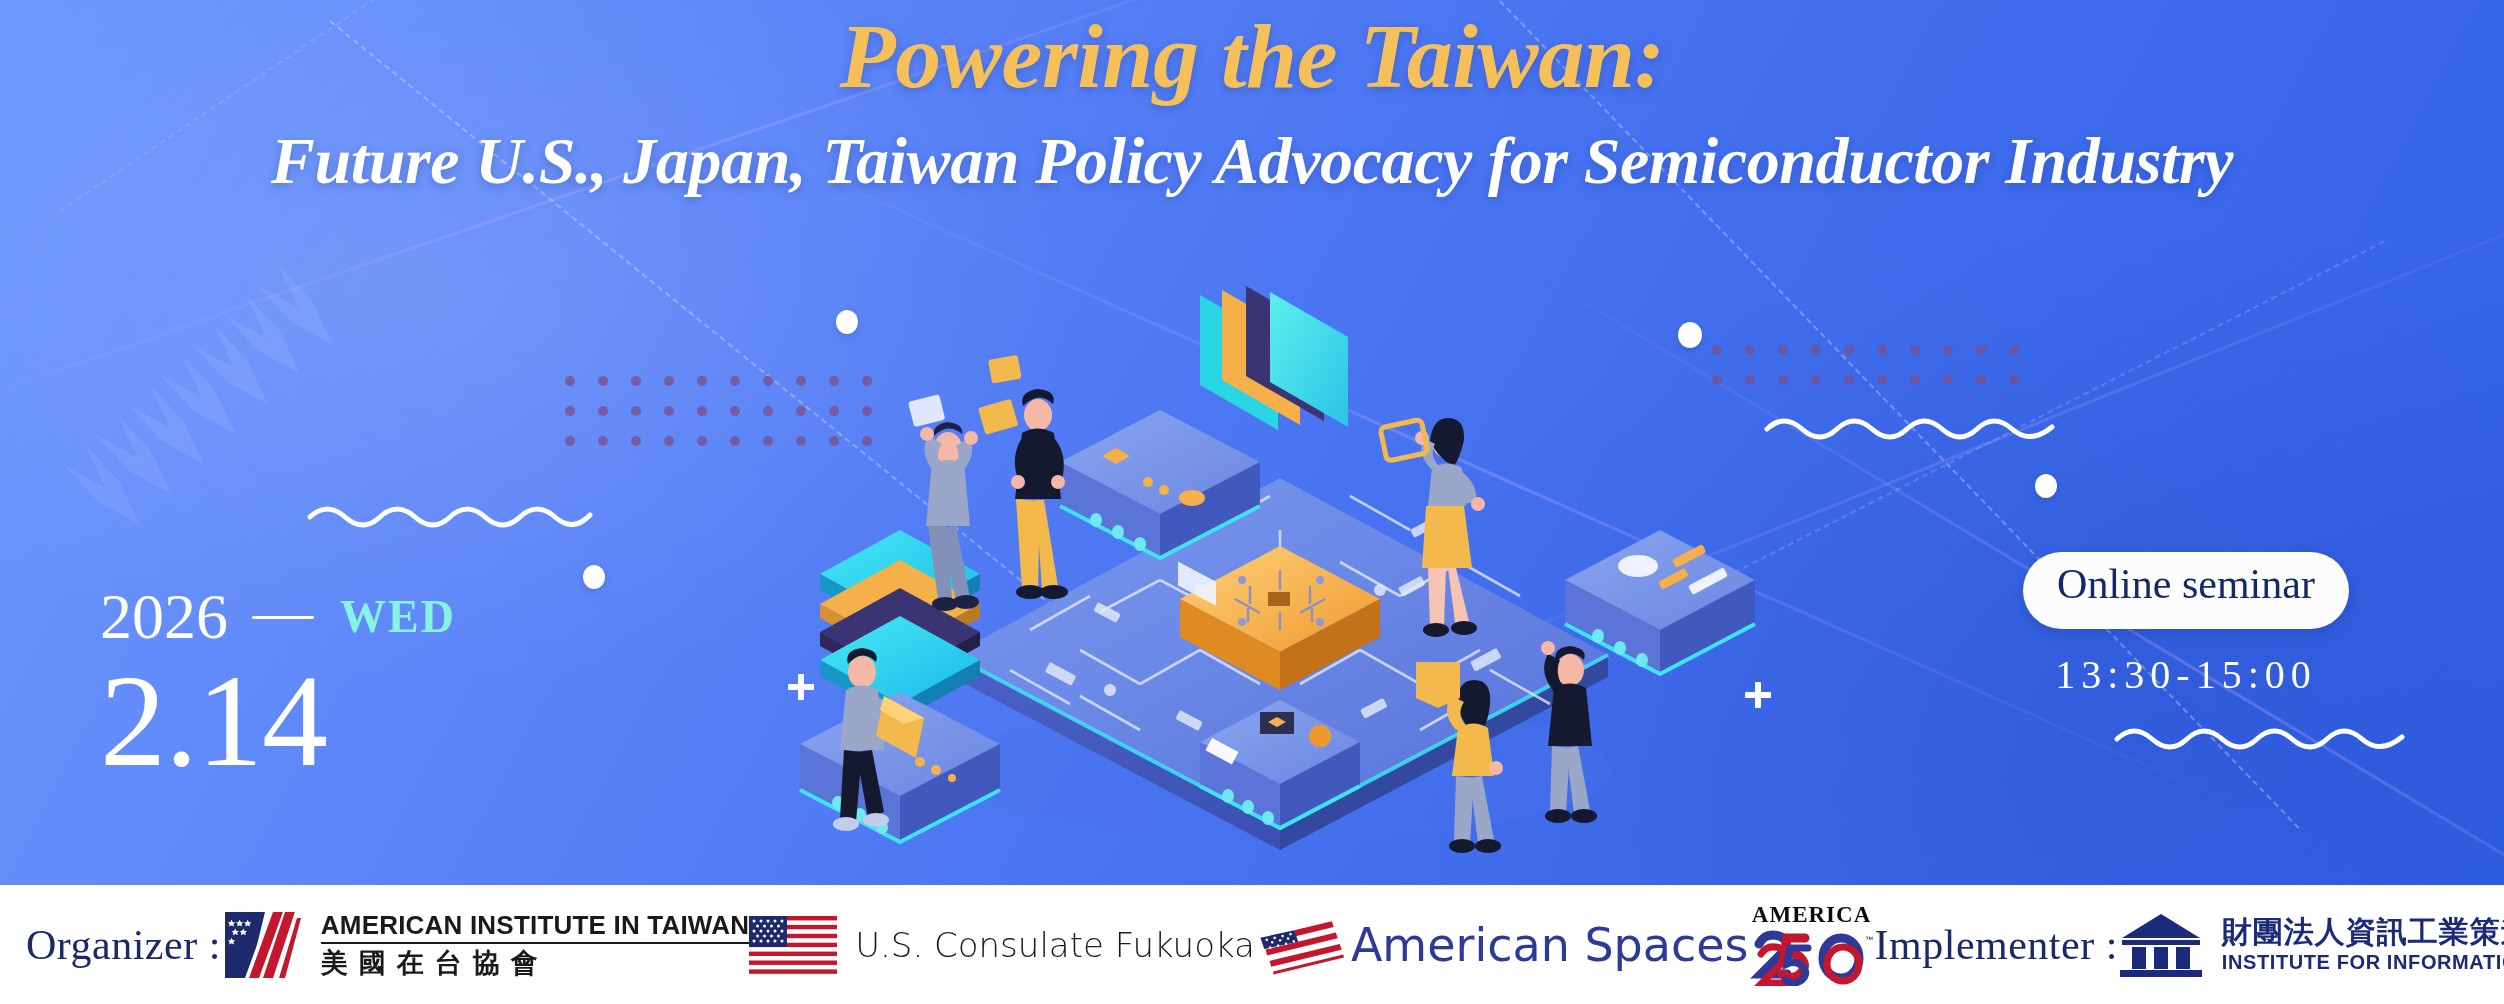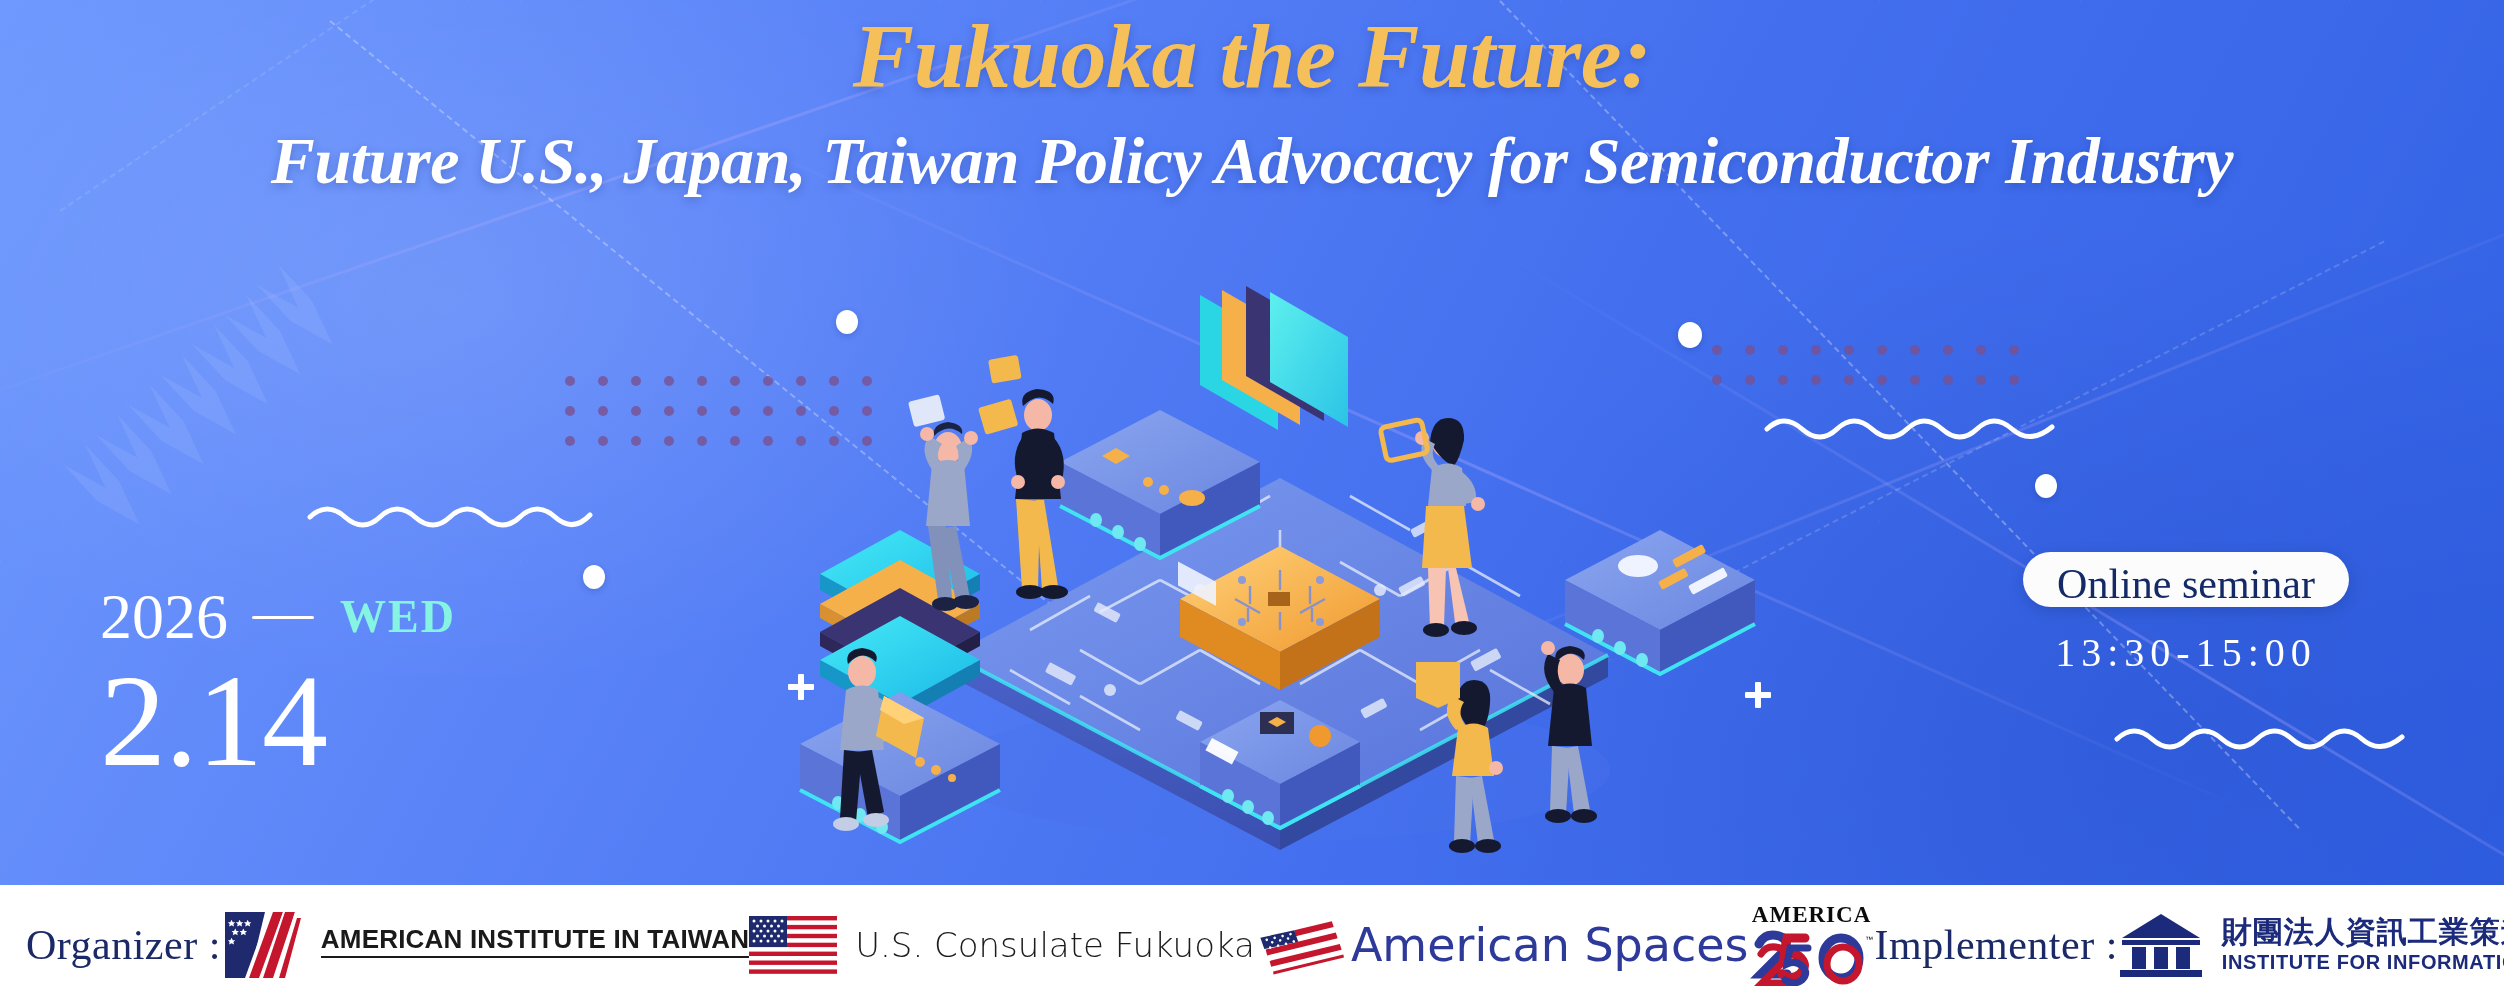--- a/index.html
+++ b/index.html
@@ -83,21 +83,21 @@
   }
   .date-md{
     font-family:"Liberation Serif","DejaVu Serif",serif;
     font-size:132px;line-height:1;color:#fff;margin-top:6px;letter-spacing:-1px;
   }
 
   
   .info-block{position:absolute;right:118px;top:552px;text-align:center;width:400px;}
   .pill{
     display:inline-block;background:#fcfcfc;border-radius:40px;
-    padding:10px 34px 1px;
+    padding:10px 34px 23px;
     font-family:"Liberation Serif","DejaVu Serif",serif;
     font-size:42px;line-height:1.05;color:#132a66;font-weight:400;
     box-shadow:0 4px 14px rgba(12,30,90,.22);
   }
   .time-text{
     margin-top:22px;
     font-family:"Liberation Serif","DejaVu Serif",serif;
     font-size:40px;color:#ffffff;letter-spacing:6px;
   }
 
@@ -514,21 +514,21 @@
       <path d="M774 462 q-16 -20 -6 -38 l12 6 q-6 14 4 28 Z" fill="#15192f"></path>
       <circle cx="768" cy="418" r="7" fill="#f6b8a6"></circle>
       <path d="M772 516 l-2 66 l16 2 l4 -66 Z" fill="#9aa7c9"></path>
       <path d="M798 516 l12 64 l-16 4 l-8 -66 Z" fill="#9aa7c9"></path>
       <ellipse cx="778" cy="586" rx="13" ry="7" fill="#15192f"></ellipse>
       <ellipse cx="804" cy="586" rx="13" ry="7" fill="#15192f"></ellipse>
     </g>
   </svg>
 
   <div class="title-block">
-    <div class="title-main">Fukuoka the Future:</div>
+    <div class="title-main">Powering the Taiwan:</div>
     <div class="title-sub">Future U.S., Japan, Taiwan Policy Advocacy for Semiconductor Industry</div>
   </div>
 
   <div class="date-block">
     <div class="date-year-row">
       <span class="date-year">2026</span>
       <span class="date-rule"></span>
       <span class="date-dow">WED</span>
     </div>
     <div class="date-md">2.14</div>
@@ -560,20 +560,21 @@
           <path d="M52 4 L62 4 L38 70 L28 70 Z" fill="#c4162c"></path>
           <path d="M62 4 L70 4 L48 70 L40 70 Z" fill="#ffffff"></path>
           <path d="M64 4 L74 4 L52 70 L42 70 Z" fill="#c4162c"></path>
           <path d="M74 4 L78 4 L62 70 L54 70 Z" fill="#ffffff"></path>
           <path d="M76 10 L80 10 L64 70 L58 70 Z" fill="#c4162c"></path>
         </svg>
         <span class="f-gap-s"></span>
         <div class="logo-txt">
           <div class="ait-en">AMERICAN INSTITUTE IN TAIWAN</div>
           <div class="ait-rule"></div>
+          <div class="ait-zh">美國在台協會</div>
         </div>
       </div>
 
       <span class="f-gap-l"></span>
 
       <div style="display:flex;align-items:center;">
         <svg width="88" height="58" viewBox="0 0 88 58">
           <rect width="88" height="58" fill="#ffffff"></rect>
           <g fill="#c4162c">
             <rect y="0" width="88" height="4.4"></rect>

